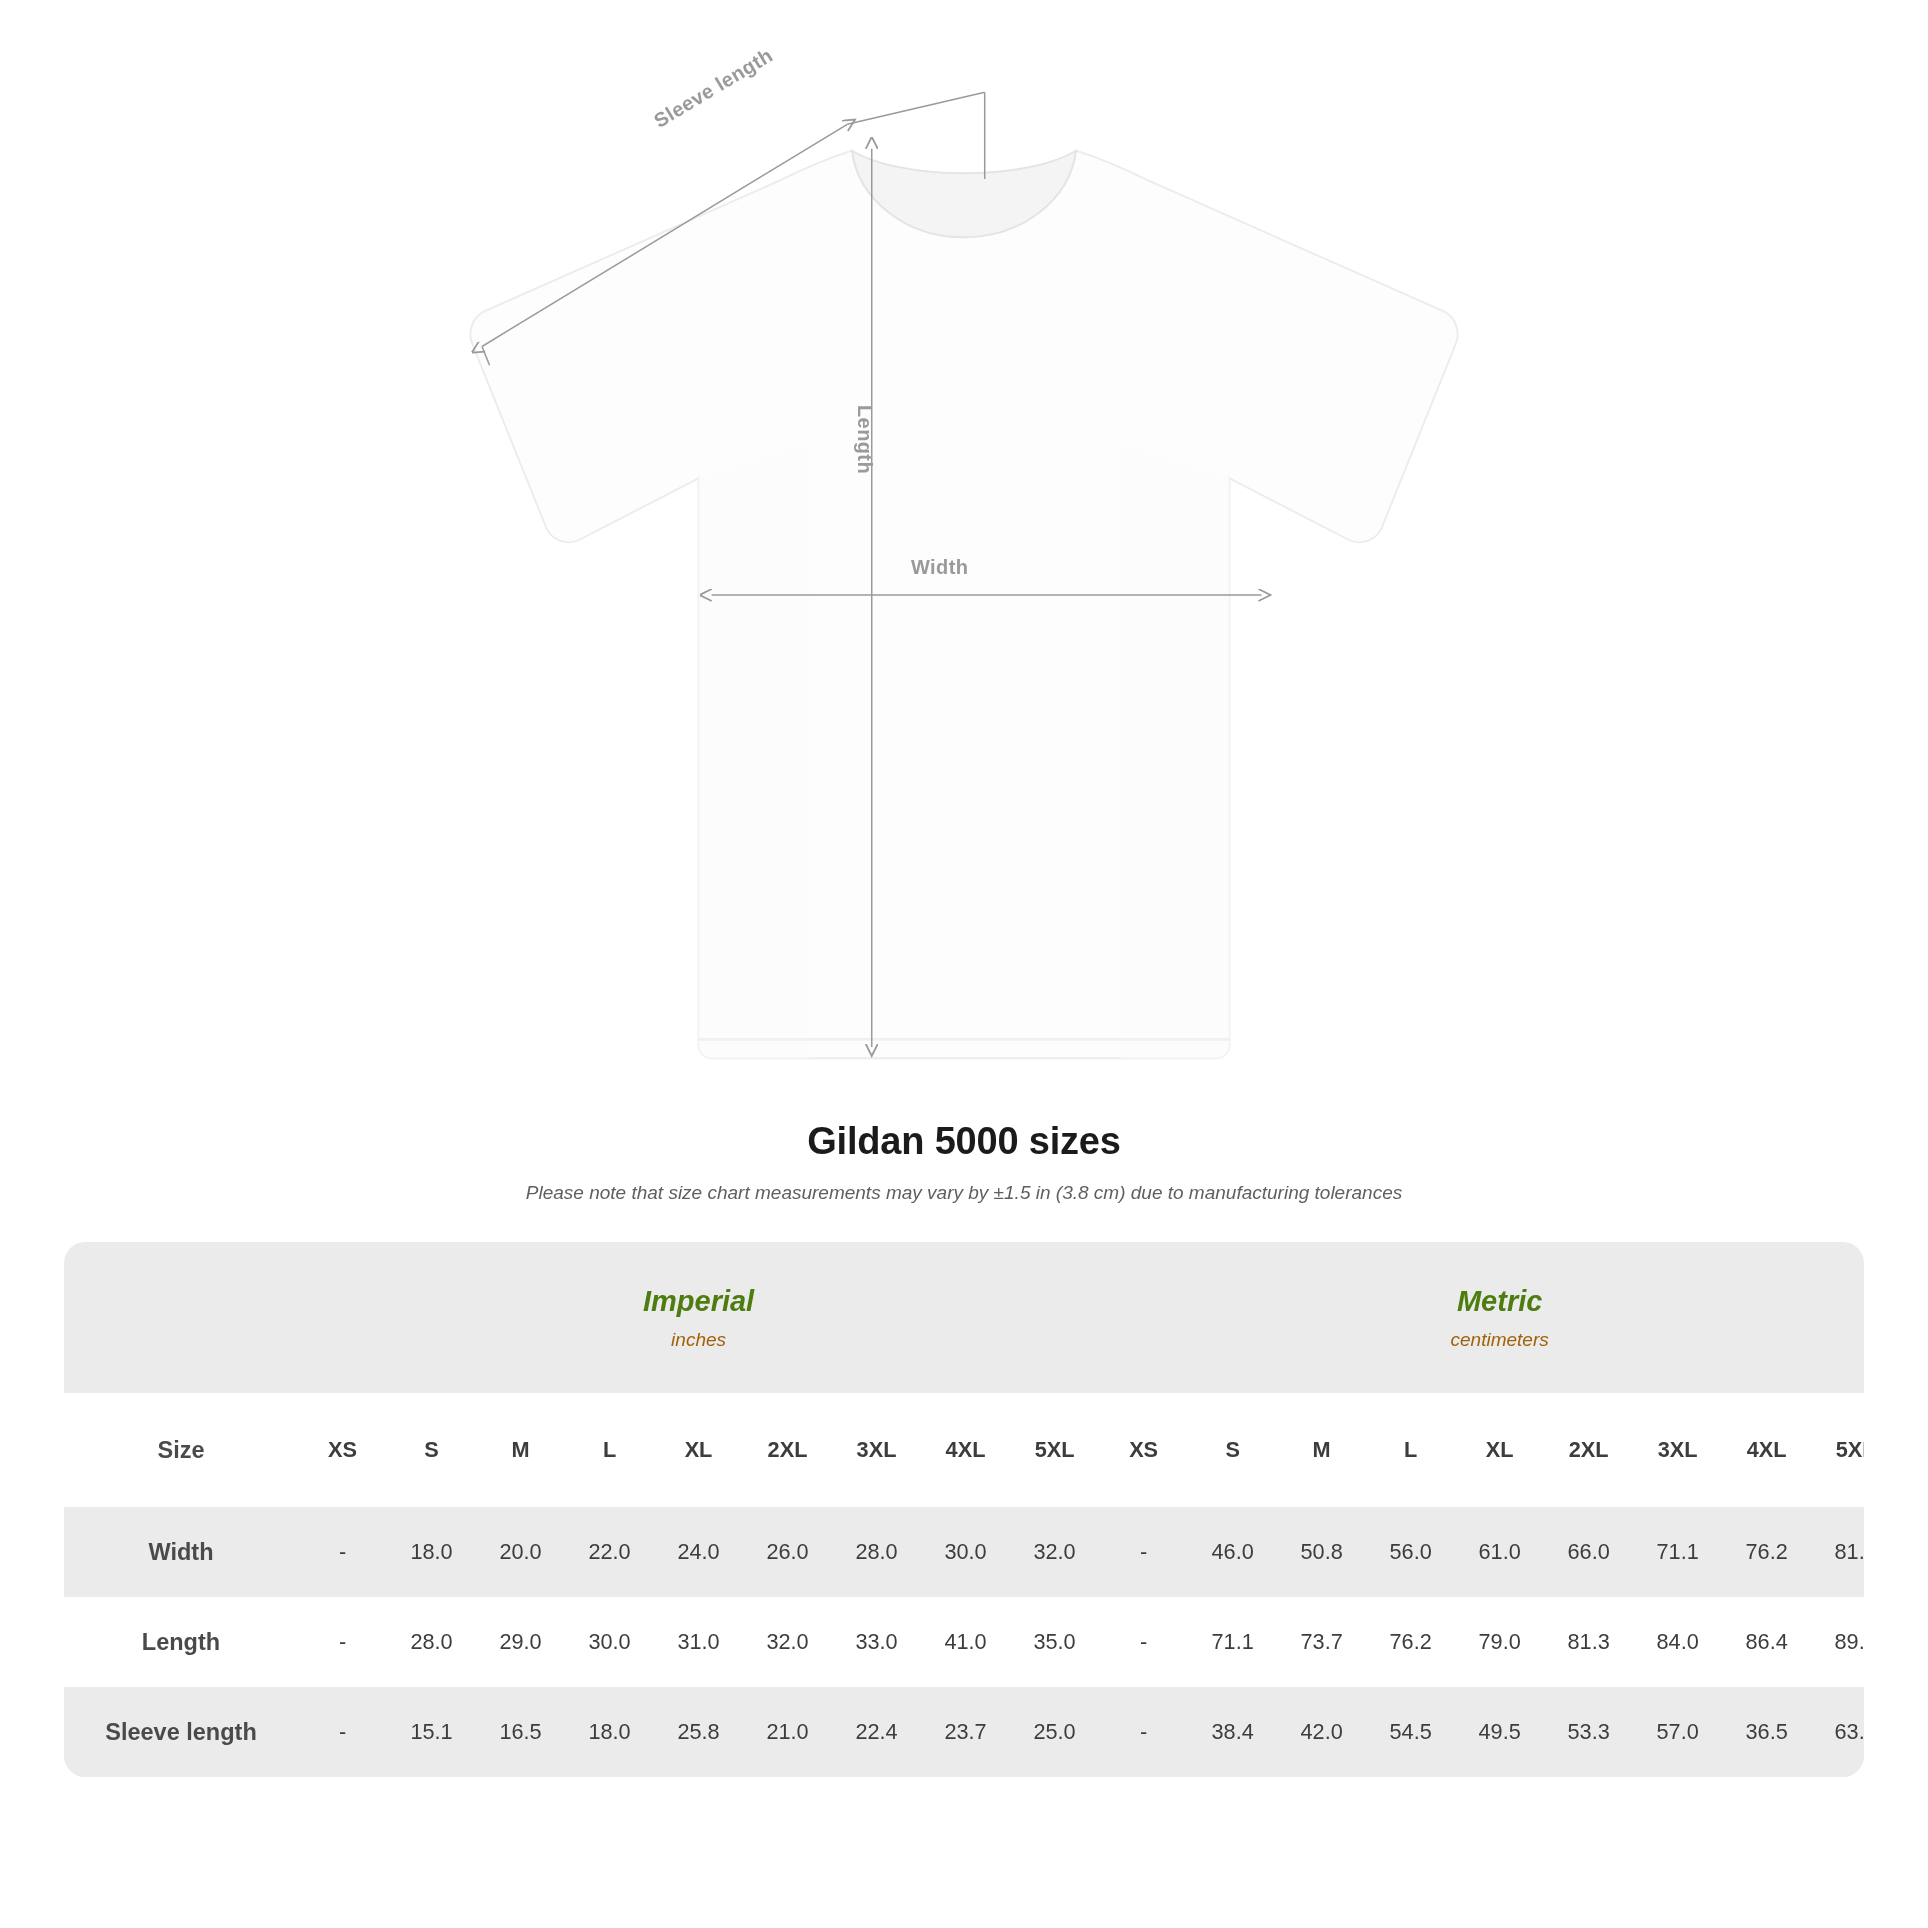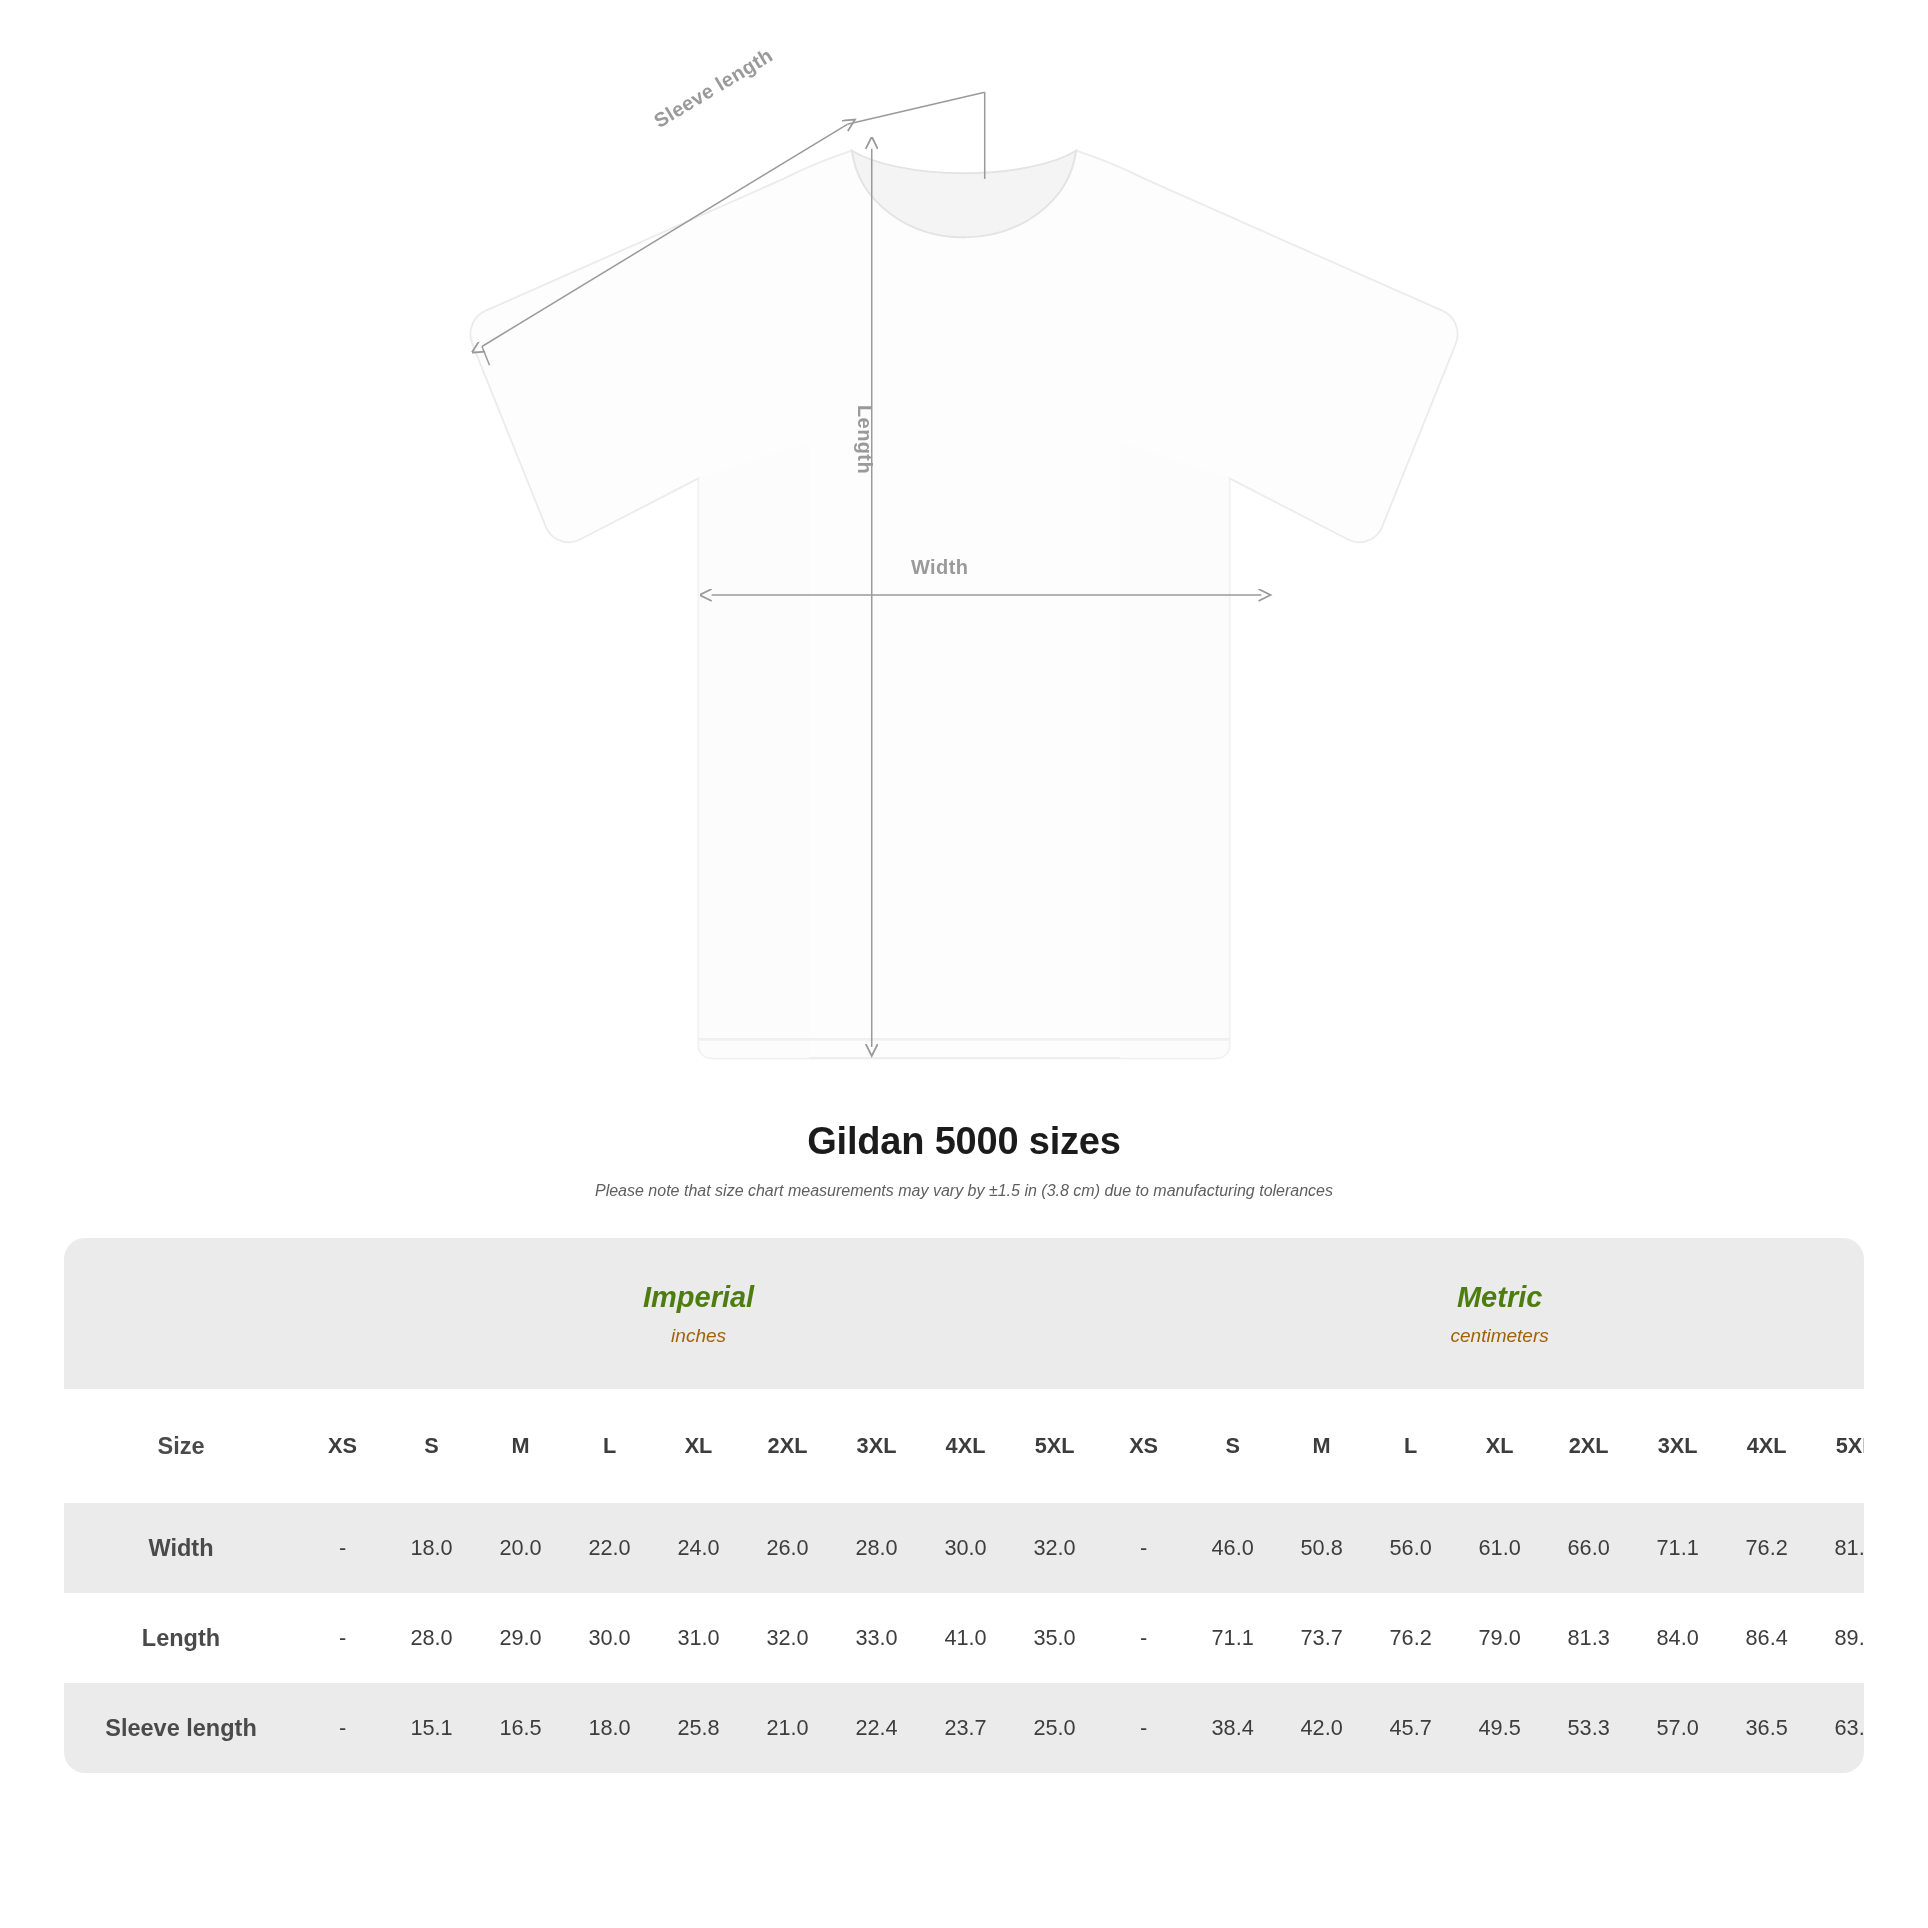--- a/index.html
+++ b/index.html
@@ -60,21 +60,21 @@
     margin-top: 9.4px;
   }
   .chart-title {
     font-size: 38px;
     font-weight: bold;
     color: #1b1b1b;
     letter-spacing: -0.2px;
   }
   .chart-note {
     margin-top: 19px;
-    font-size: 16px;
+    font-size: 19px;
     font-style: italic;
     color: #5f5f5f;
   }
 
   
   .table-wrap {
     margin: 38px 64px 0 64px;
     border-radius: 21px;
     overflow: hidden;
   }
@@ -321,21 +321,21 @@
           <td>16.5</td>
           <td>18.0</td>
           <td>25.8</td>
           <td>21.0</td>
           <td>22.4</td>
           <td>23.7</td>
           <td>25.0</td>
           <td>-</td>
           <td>38.4</td>
           <td>42.0</td>
-          <td>45.7</td>
+          <td>54.5</td>
           <td>49.5</td>
           <td>53.3</td>
           <td>57.0</td>
           <td>36.5</td>
           <td>63.5</td>
         </tr>
       </tbody>
     </table>
   </div>
 

